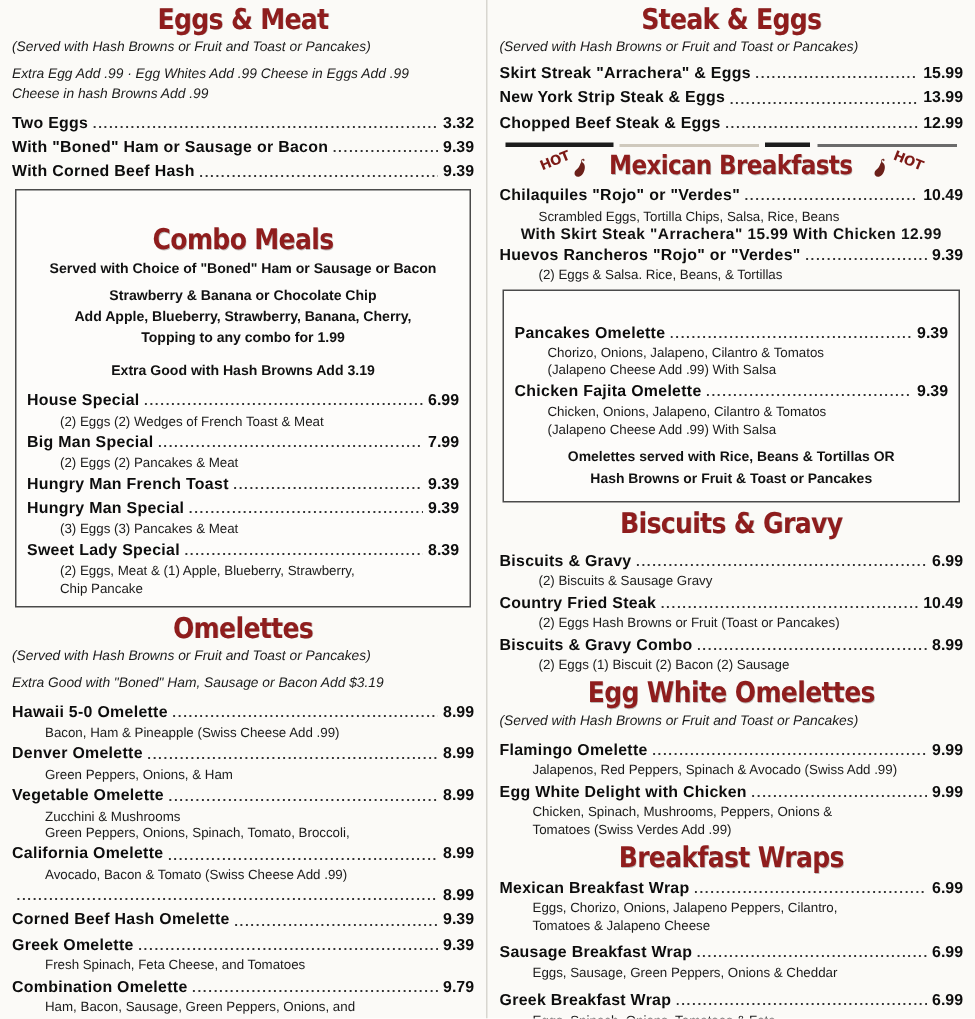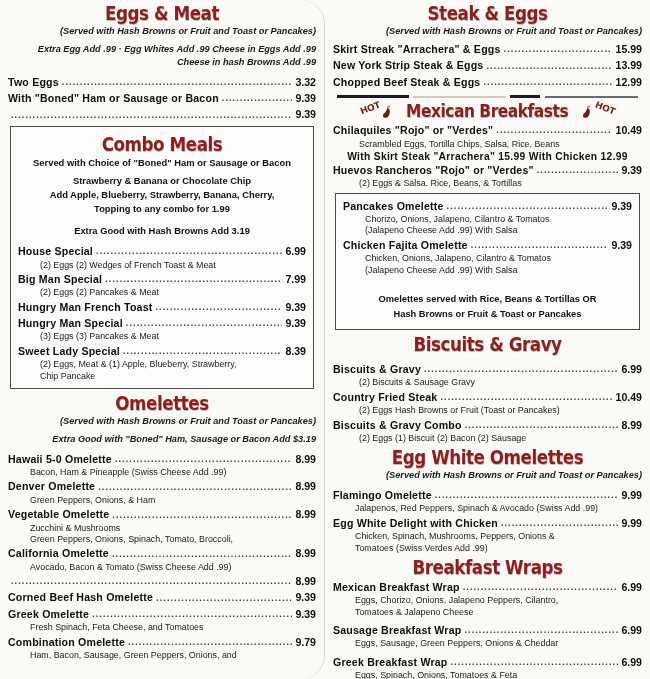--- a/index.html
+++ b/index.html
@@ -19,42 +19,42 @@
     background: #fbfaf7;
     display: flex;
     position: relative;
   }
   .col {
     width: 325px;
     height: 679px;
     padding: 0 8px;
     position: relative;
   }
-  .col-left { border-right: 1px solid #d8d6d0; border-radius: 24px; }
+  .col-left { border-right: 1px solid #d8d6d0; }
 
   
   .sec-head {
     text-align: center;
     color: #8f1d1d;
     font-family: "DejaVu Sans", sans-serif;
     font-weight: bold;
     font-size: 19px;
     letter-spacing: -0.5px;
     transform: scaleX(0.88);
     text-shadow: 0.5px 0.5px 0 rgba(0,0,0,0.25);
     margin: 3px 0 2px 0;
     line-height: 1.1;
   }
   .sec-head.sm { font-size: 17.5px; }
 
   .sub {
-    text-align: right;
+    text-align: left;
     font-style: italic;
     font-size: 9.2px;
-    font-weight: bold;
+    font-weight: normal;
     color: #1a1a1a;
     line-height: 1.3;
     margin: 1px 0;
   }
   .sub-b {
     text-align: center;
     font-size: 9.4px;
     font-weight: bold;
     color: #111;
     line-height: 1.35;
@@ -92,27 +92,27 @@
     line-height: 1.28;
     font-weight: normal;
   }
   .desc.ind2 { padding-left: 26px; }
 
   .note-c {
     text-align: center;
     font-size: 9.3px;
     font-weight: bold;
     line-height: 1.3;
-    margin: 17px 0 3px 0;
+    margin: 6px 0 3px 0;
   }
 
   
   .box {
     border: 1px solid #4a4a4a;
-    padding: 4px 7px 6px 7px;
+    padding: 20px 7px 6px 7px;
     margin: 3px 2px 4px 2px;
     background: #fdfcfa;
   }
 
   
   .divider {
     display: flex;
     align-items: center;
     margin: 4px 4px 1px 4px;
     height: 6px;
@@ -181,20 +181,21 @@
         <span class="nm">Two Eggs</span>
         <span class="dots">........................................................................................</span>
         <span class="pr">3.32</span>
       </div>
       <div class="item">
         <span class="nm">With "Boned" Ham or Sausage or Bacon</span>
         <span class="dots">........................................................................................</span>
         <span class="pr">9.39</span>
       </div>
       <div class="item">
+        <span class="nm">With Corned Beef Hash</span>
         <span class="dots">........................................................................................</span>
         <span class="pr">9.39</span>
       </div>
     </div>
 
     <div class="box">
       <div class="sec-head">Combo Meals</div>
       <div class="sub-b">Served with Choice of "Boned" Ham or Sausage or Bacon</div>
       <div class="spacer4"></div>
       <div class="sub-b">Strawberry &amp; Banana or Chocolate Chip</div>

